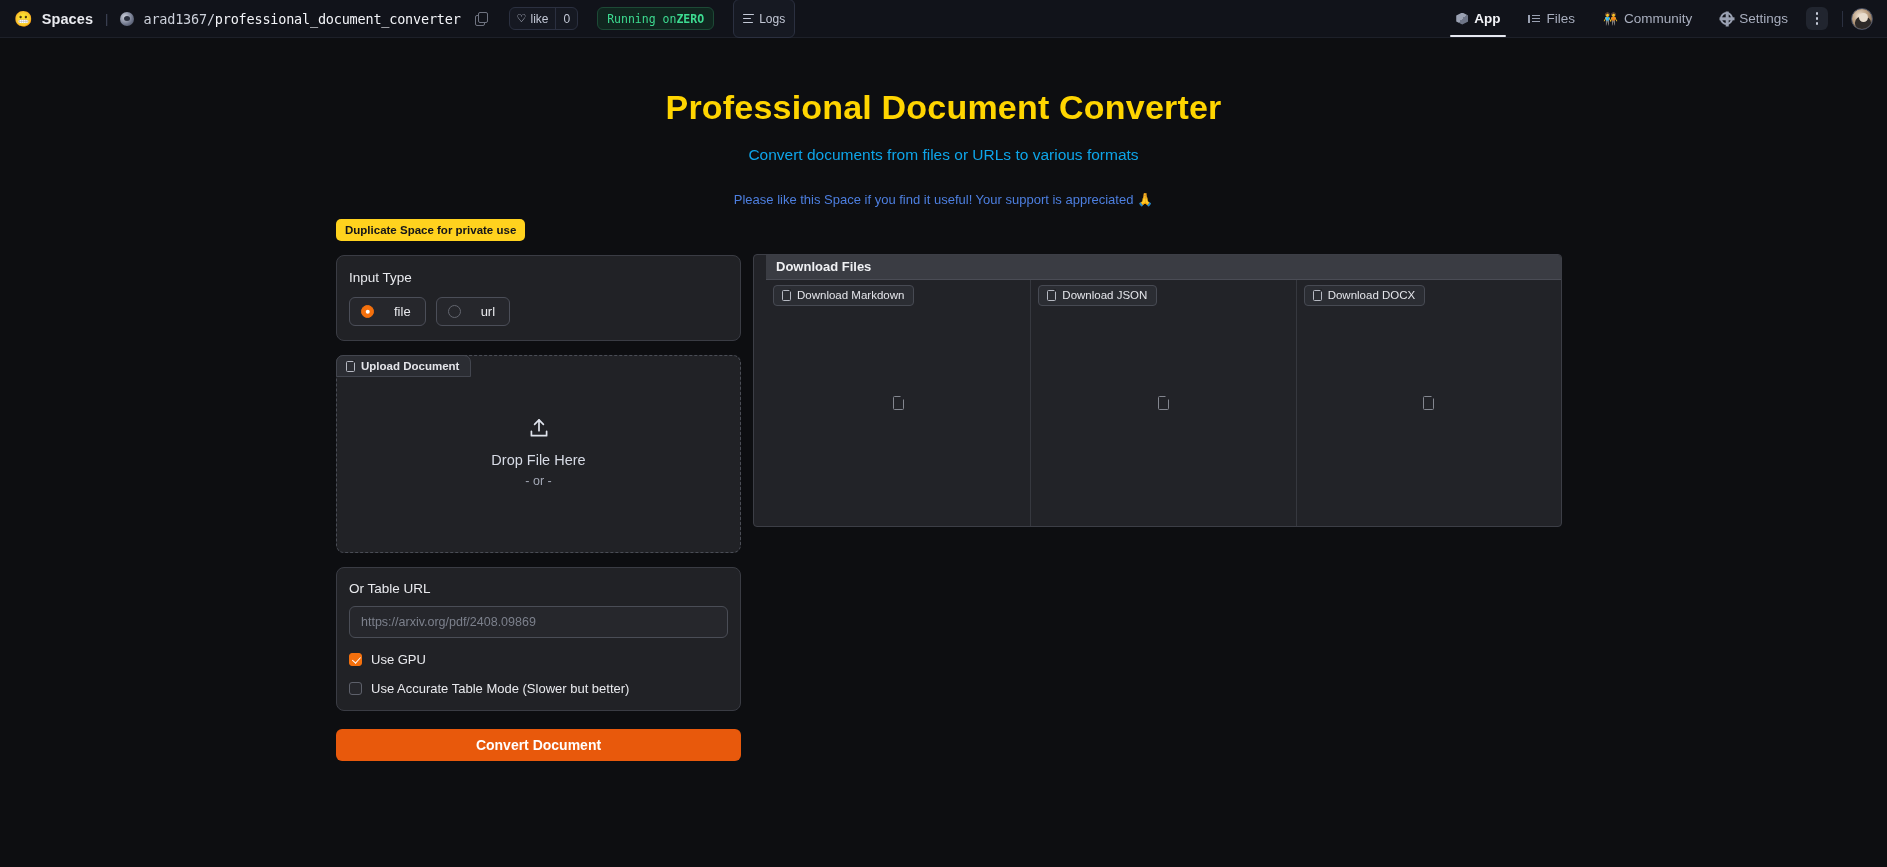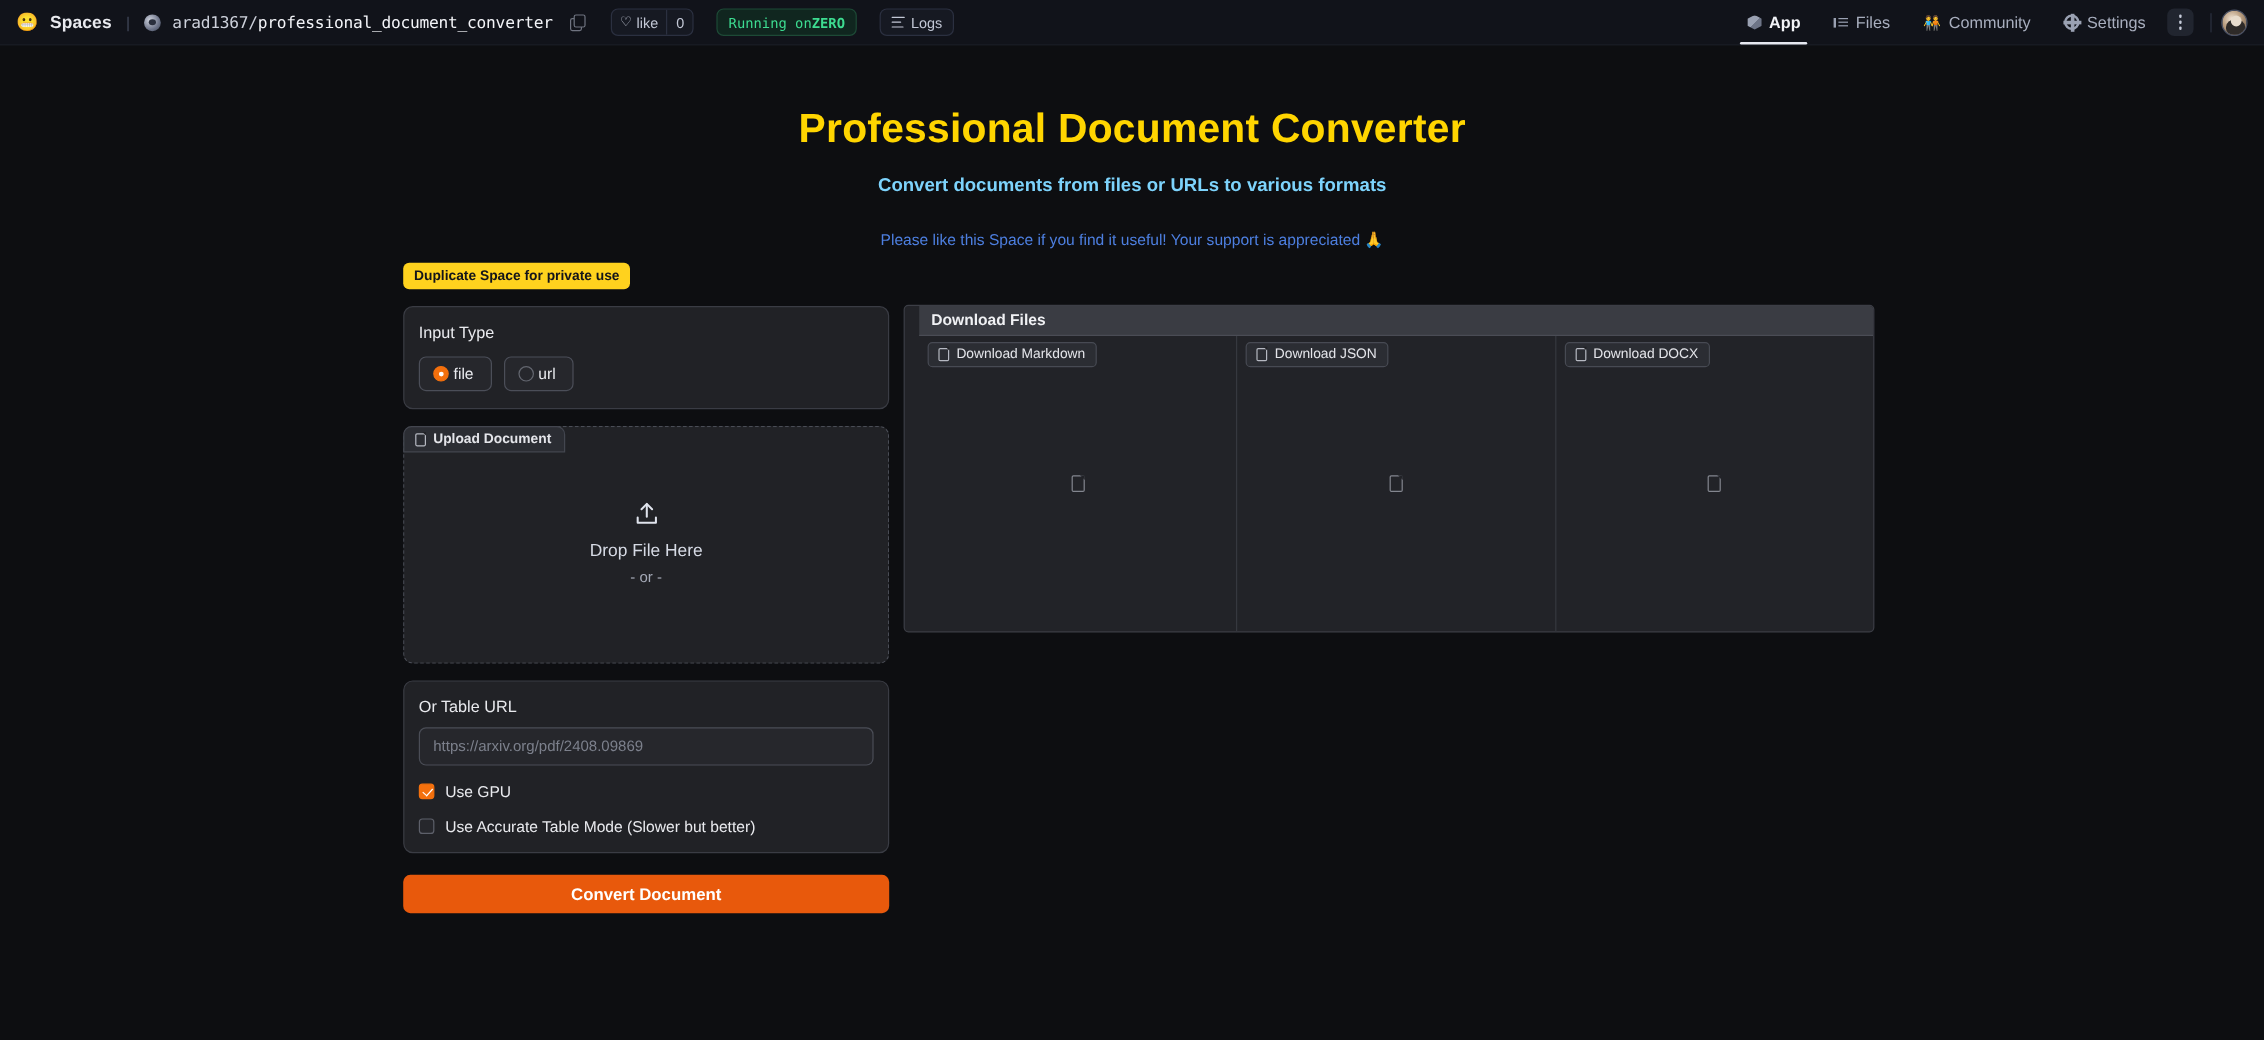--- a/index.html
+++ b/index.html
@@ -109,21 +109,21 @@
     border-radius: 6px;
     background: #10261f;
     color: #3ddc91;
     font-size: 11.5px;
     font-family: "DejaVu Sans Mono", "Liberation Mono", monospace;
     white-space: nowrap;
   }
   .hf-badge-running b { font-weight: bold; }
   .hf-logs {
     margin-left: 10px;
-    height: 23px;
+    height: 39px;
     display: flex; align-items: center; gap: 5px;
     padding: 0 9px;
     border: 1px solid #2b3040;
     border-radius: 6px;
     background: #161922;
     color: #c3c8d6;
     font-size: 12px;
   }
   .logs-icon {
     width: 11px; height: 9px;
@@ -238,24 +238,23 @@
   .title {
     text-align: center;
     color: #ffd500;
     font-size: 34px;
     font-weight: bold;
     margin-top: 50px;
     letter-spacing: .2px;
   }
   .subtitle {
     text-align: center;
-    color: #7dd3fc;
+    color: #0ea5e9;
     font-size: 15.5px;
     margin-top: 19px;
-    font-weight: bold;
   }
   .like-note {
     text-align: center;
     color: #4d7fe0;
     font-size: 13px;
     margin-top: 28px;
   }
 
   .content-wrap {
     position: relative;
@@ -292,21 +291,21 @@
     padding: 14px 12px 14px 12px;
   }
   .panel-label {
     color: #e9eaee;
     font-size: 13.5px;
     margin-bottom: 12px;
   }
 
   .radio-row { display: flex; gap: 10px; }
   .radio-chip {
-    display: flex; align-items: center; gap: 4px;
+    display: flex; align-items: center; gap: 20px;
     border: 1px solid #4b4e58;
     border-radius: 6px;
     background: #26272c;
     padding: 6px 14px 6px 11px;
     cursor: pointer;
   }
   .radio-dot {
     width: 13px; height: 13px;
     border-radius: 50%;
     border: 1.5px solid #63666f;

